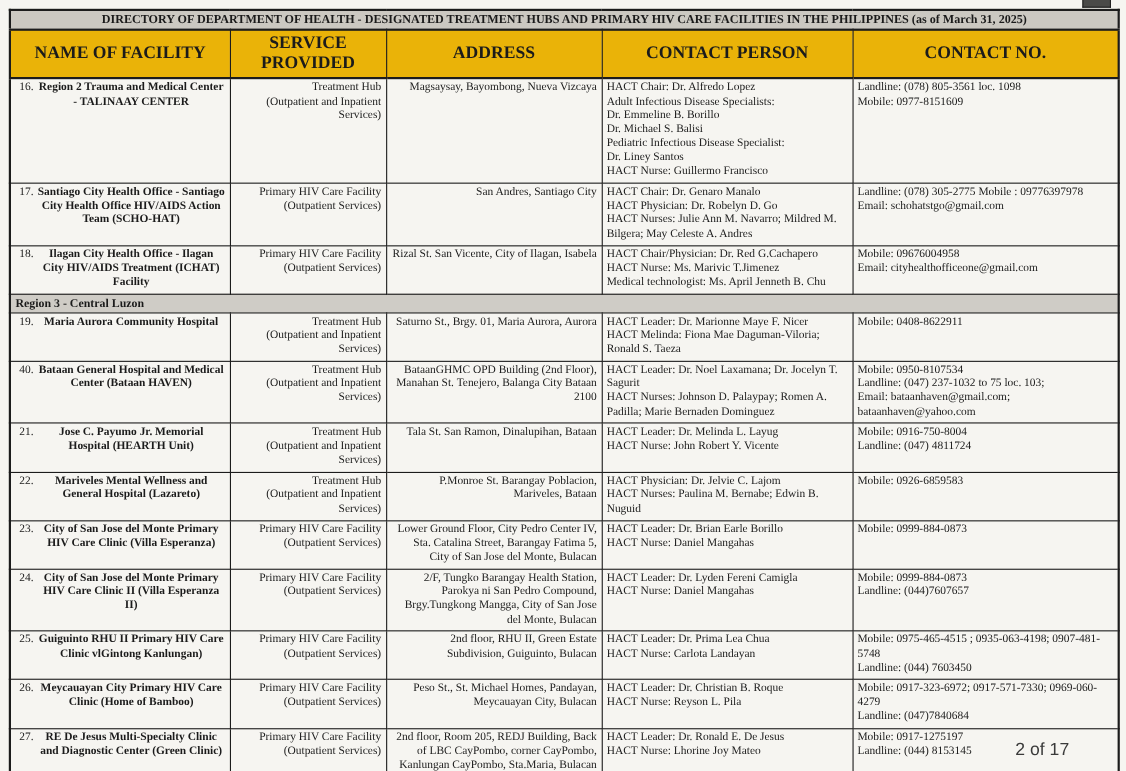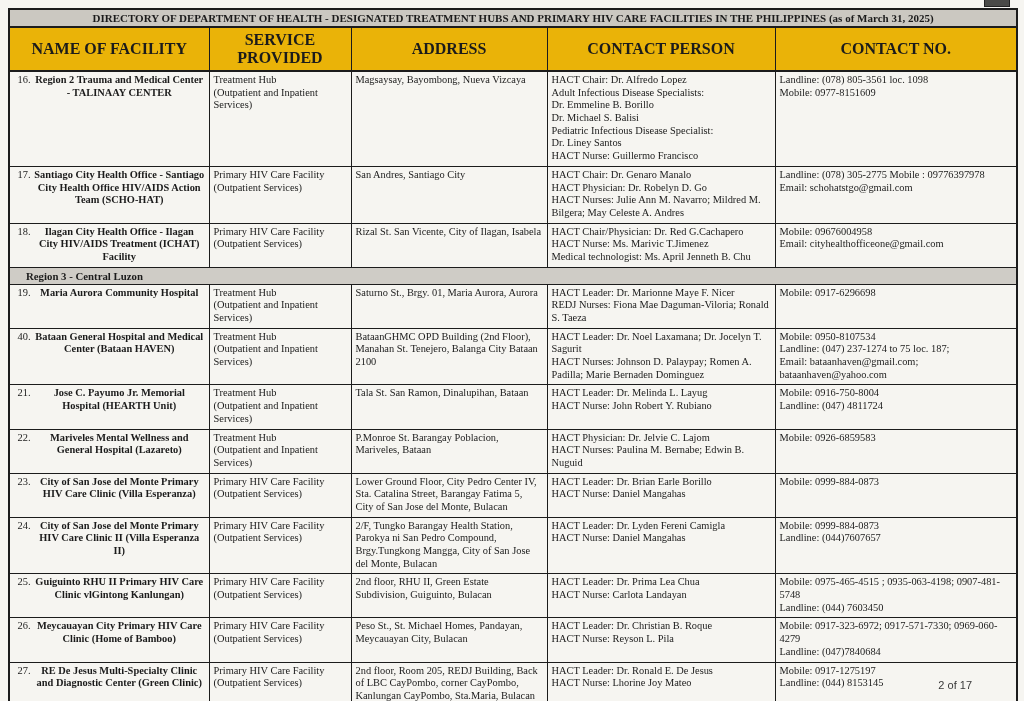--- a/index.html
+++ b/index.html
@@ -37,36 +37,36 @@
     font-size:16px;
     padding:3px 2px;
     border-bottom:2px solid #1c1c1c;
     vertical-align:middle;
   }
   td.cell { font-size:10.4px; line-height:1.22; padding:2px 4px 3px 4px; }
   td.c-name { }
   .nm { display:flex;text-align:center; }
   .nm .no { flex:0 0 20px; }
   .nm .nt { flex:1;font-weight:bold; }
-  td.c-service { text-align:left; white-space:pre-line;margin-left:44px; }
-  td.c-address { white-space:pre-line; }
+  td.c-service { text-align:right; white-space:pre-line;margin-left:44px; }
+  td.c-address { white-space:pre-line;text-align:right; }
   td.c-person  { white-space:pre-line; }
   td.c-phone   { white-space:pre-line; padding-right:14px; }
   tr.section-row td {
     background:#cfccc6;
     font-weight:bold;
     font-size:10.8px;
-    padding:2px 16px;
+    padding:2px 4px;
   }
   .footer-page {
     position:absolute;
     right:52px;
     bottom:10px;
     font-family:"Liberation Sans","DejaVu Sans",sans-serif;
-    font-size:11px;
+    font-size:16px;
     color:#3a3a3a;
   }
   col.c1 { width:200px; }
   col.c2 { width:142px; }
   col.c3 { width:196px; }
   col.c4 { width:228px; }
   col.c5 { width:242px; }
 </style>
 </head>
 <body>
@@ -153,51 +153,51 @@
         <td class="cell c-name">
           <div class="nm">
             <span class="no">19.</span>
             <span class="nt">Maria Aurora Community Hospital</span>
           </div>
         </td>
         <td class="cell c-service">Treatment Hub
 (Outpatient and Inpatient Services)</td>
         <td class="cell c-address">Saturno St., Brgy. 01, Maria Aurora, Aurora</td>
         <td class="cell c-person">HACT Leader: Dr. Marionne Maye F. Nicer
-REDJ Nurses: Fiona Mae Daguman-Viloria; Ronald S. Taeza</td>
-        <td class="cell c-phone">Mobile: 0917-6296698</td>
+HACT Melinda: Fiona Mae Daguman-Viloria; Ronald S. Taeza</td>
+        <td class="cell c-phone">Mobile: 0408-8622911</td>
       </tr>
       <tr>
         <td class="cell c-name">
           <div class="nm">
             <span class="no">40.</span>
             <span class="nt">Bataan General Hospital and Medical Center (Bataan HAVEN)</span>
           </div>
         </td>
         <td class="cell c-service">Treatment Hub
 (Outpatient and Inpatient Services)</td>
         <td class="cell c-address">BataanGHMC OPD Building (2nd Floor), Manahan St. Tenejero, Balanga City Bataan 2100</td>
         <td class="cell c-person">HACT Leader: Dr. Noel Laxamana; Dr. Jocelyn T. Sagurit
 HACT Nurses: Johnson D. Palaypay; Romen A. Padilla; Marie Bernaden Dominguez</td>
         <td class="cell c-phone">Mobile: 0950-8107534
-Landline: (047) 237-1274 to 75  loc. 187;
+Landline: (047) 237-1032 to 75  loc. 103;
 Email: bataanhaven@gmail.com; bataanhaven@yahoo.com</td>
       </tr>
       <tr>
         <td class="cell c-name">
           <div class="nm">
             <span class="no">21.</span>
             <span class="nt">Jose C. Payumo Jr. Memorial Hospital (HEARTH Unit)</span>
           </div>
         </td>
         <td class="cell c-service">Treatment Hub
 (Outpatient and Inpatient Services)</td>
         <td class="cell c-address">Tala St. San Ramon, Dinalupihan, Bataan</td>
         <td class="cell c-person">HACT Leader: Dr. Melinda L. Layug
-HACT Nurse: John Robert Y. Rubiano</td>
+HACT Nurse: John Robert Y. Vicente</td>
         <td class="cell c-phone">Mobile: 0916-750-8004
 Landline: (047) 4811724</td>
       </tr>
       <tr>
         <td class="cell c-name">
           <div class="nm">
             <span class="no">22.</span>
             <span class="nt">Mariveles Mental Wellness and General Hospital (Lazareto)</span>
           </div>
         </td>

